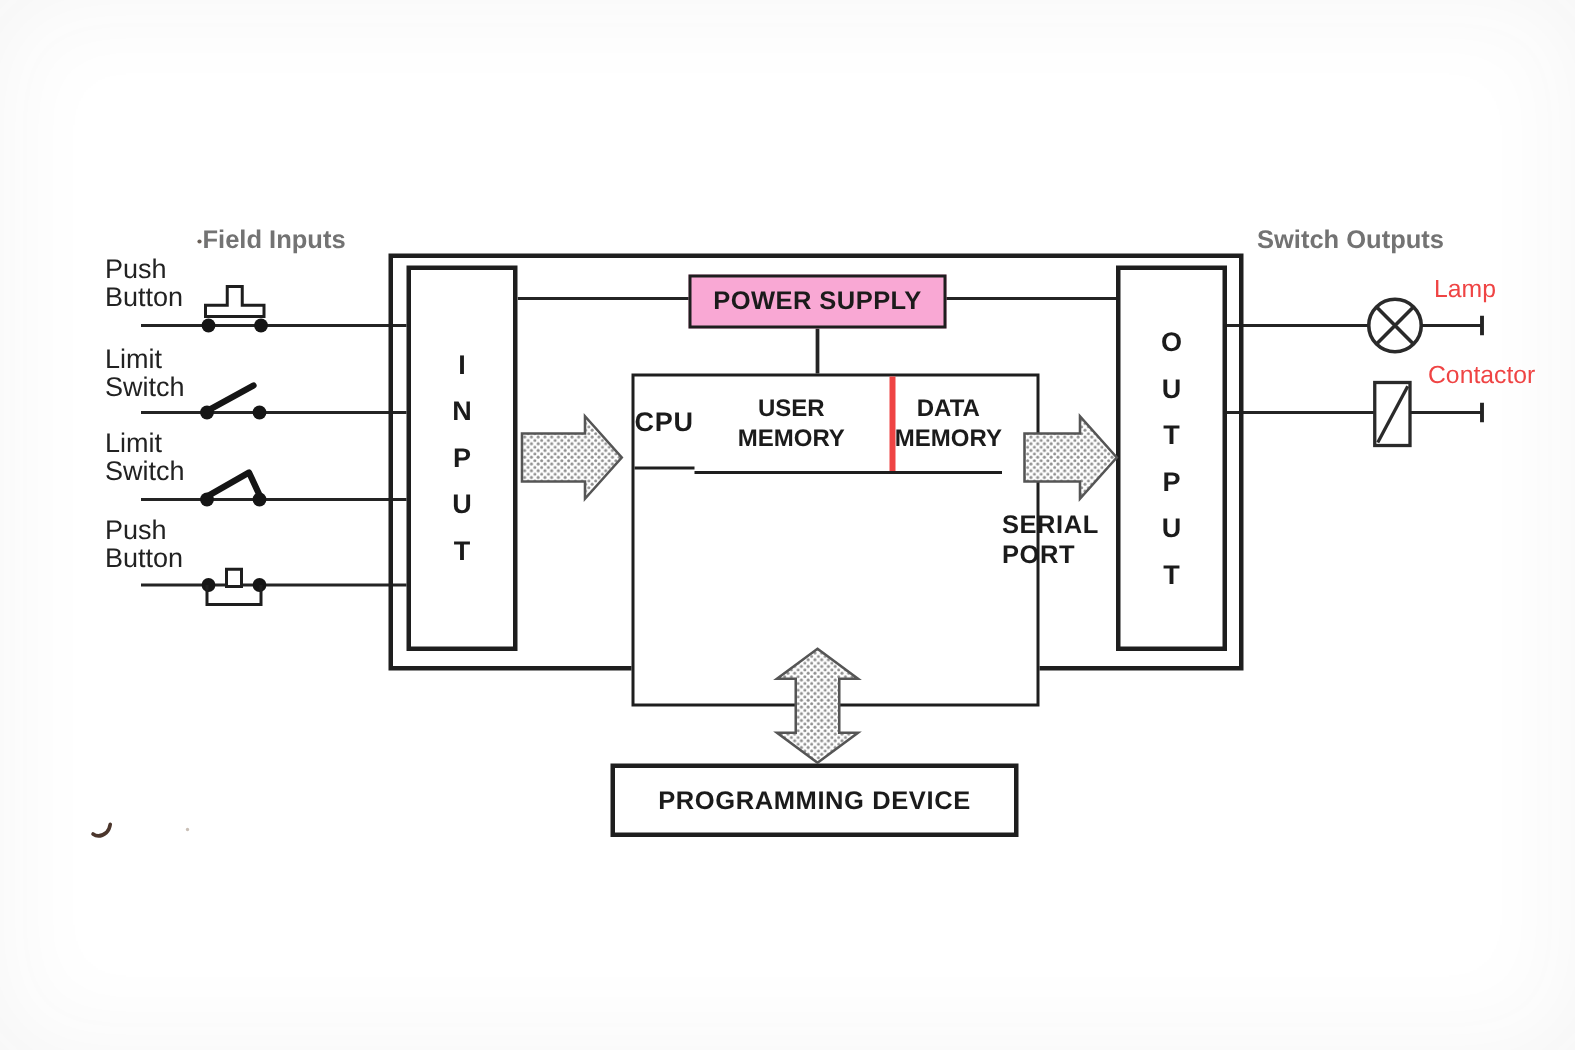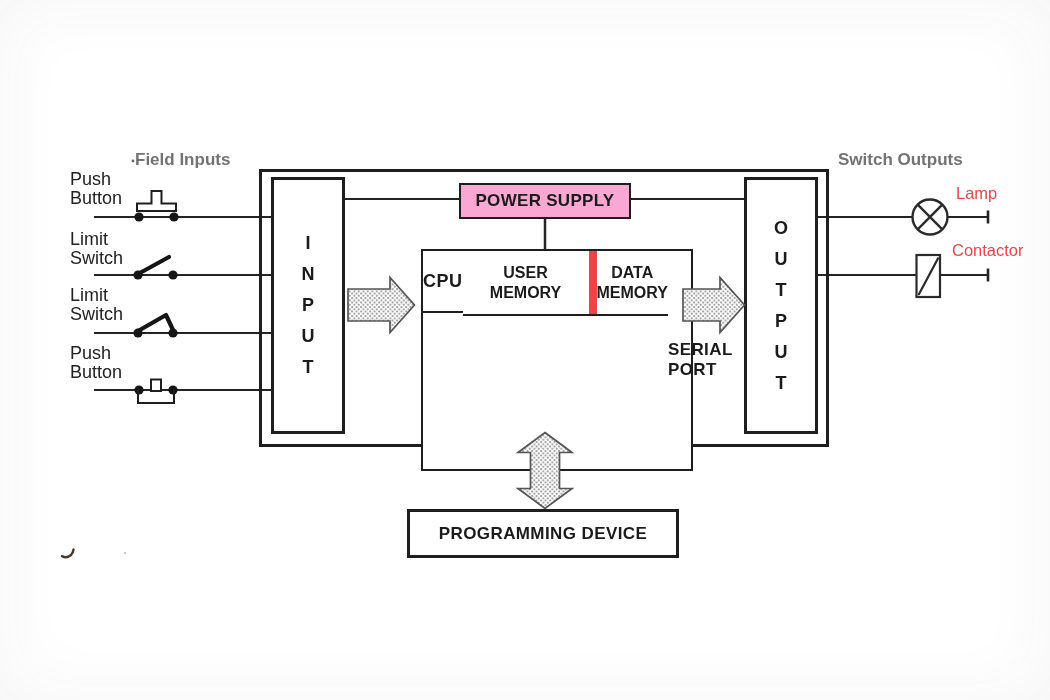--- a/index.html
+++ b/index.html
@@ -44,21 +44,21 @@
     left:409px; top:249px; width:272px; height:222px;
     border:2px solid #1e1e1e; background:#fff; z-index:2;
     display:flex; flex-direction:row;margin-left:12px;
   }
   .cpu-row1 { height:62px; border-bottom:2px solid #1e1e1e;
     display:flex; align-items:center; justify-content:center;
     font-weight:bold; font-size:18px; letter-spacing:.5px; }
   .cpu-row2 { height:65px; border-bottom:2px solid #1e1e1e; display:flex; }
   .mem-cell { display:flex; align-items:center; justify-content:center;
     font-weight:bold; font-size:16px; line-height:20px; text-align:center; }
-  .mem-cell.user { width:134px; border-right:8px solid #ef4444;align-items:center; }
+  .mem-cell.user { width:134px; border-right:4px solid #ef4444;align-items:center; }
   .mem-cell.data { flex:1; }
   .mem-cell span { display:block; max-width:92px; }
   .cpu-row3 { flex:1; display:flex; align-items:center; justify-content:center;
     font-weight:bold; font-size:17px; letter-spacing:.4px; }
   .pd-box {
     left:407px; top:509px; width:272px; height:49px;
     border:3px solid #1e1e1e; background:#fff; z-index:2;
     display:flex; align-items:center; justify-content:center;
     font-weight:bold; font-size:17px; letter-spacing:.4px;
   }

